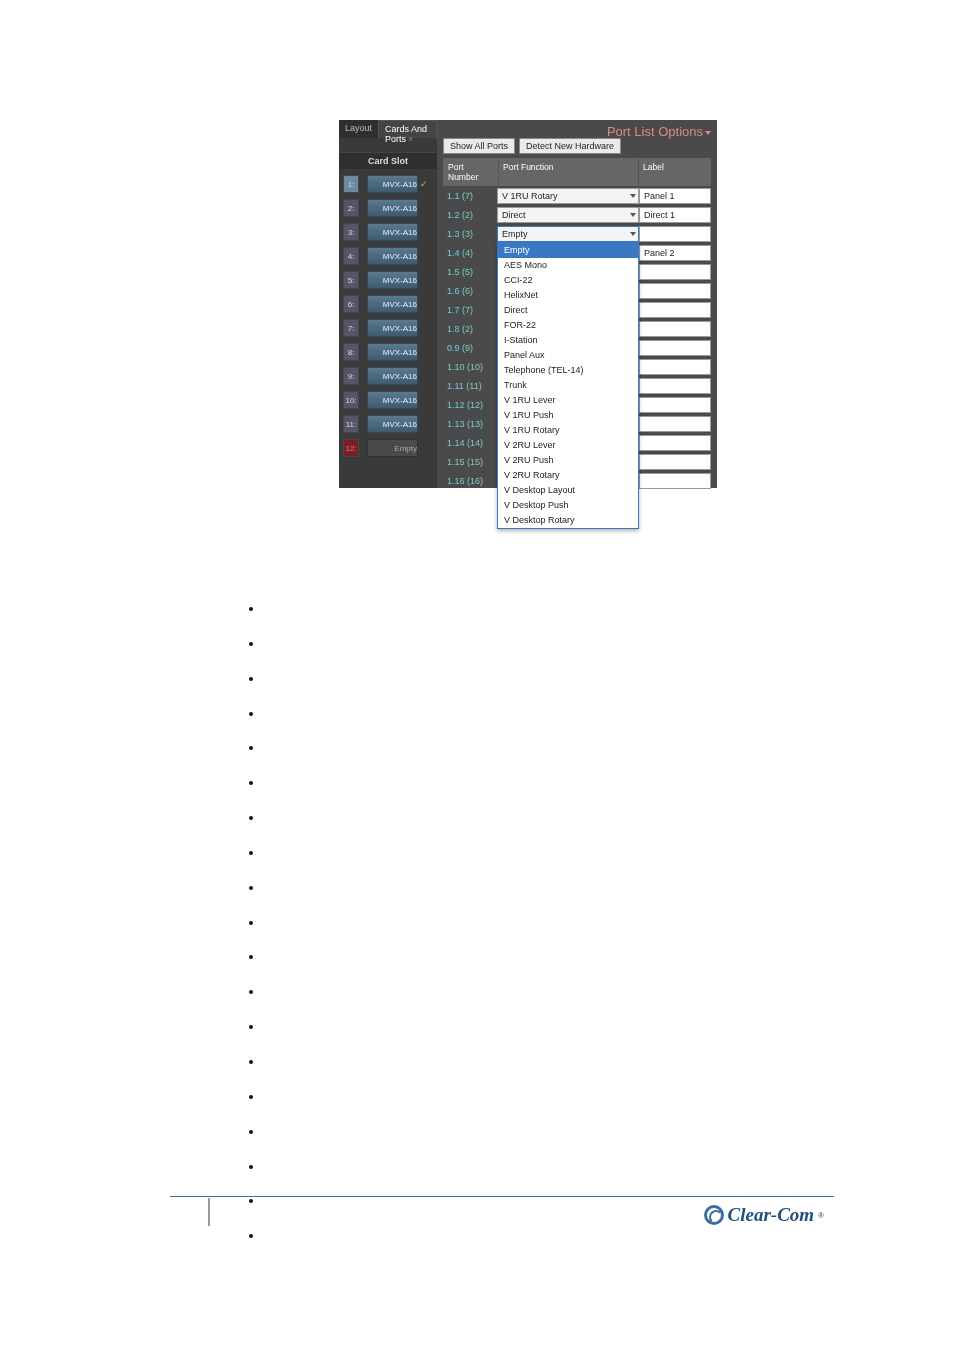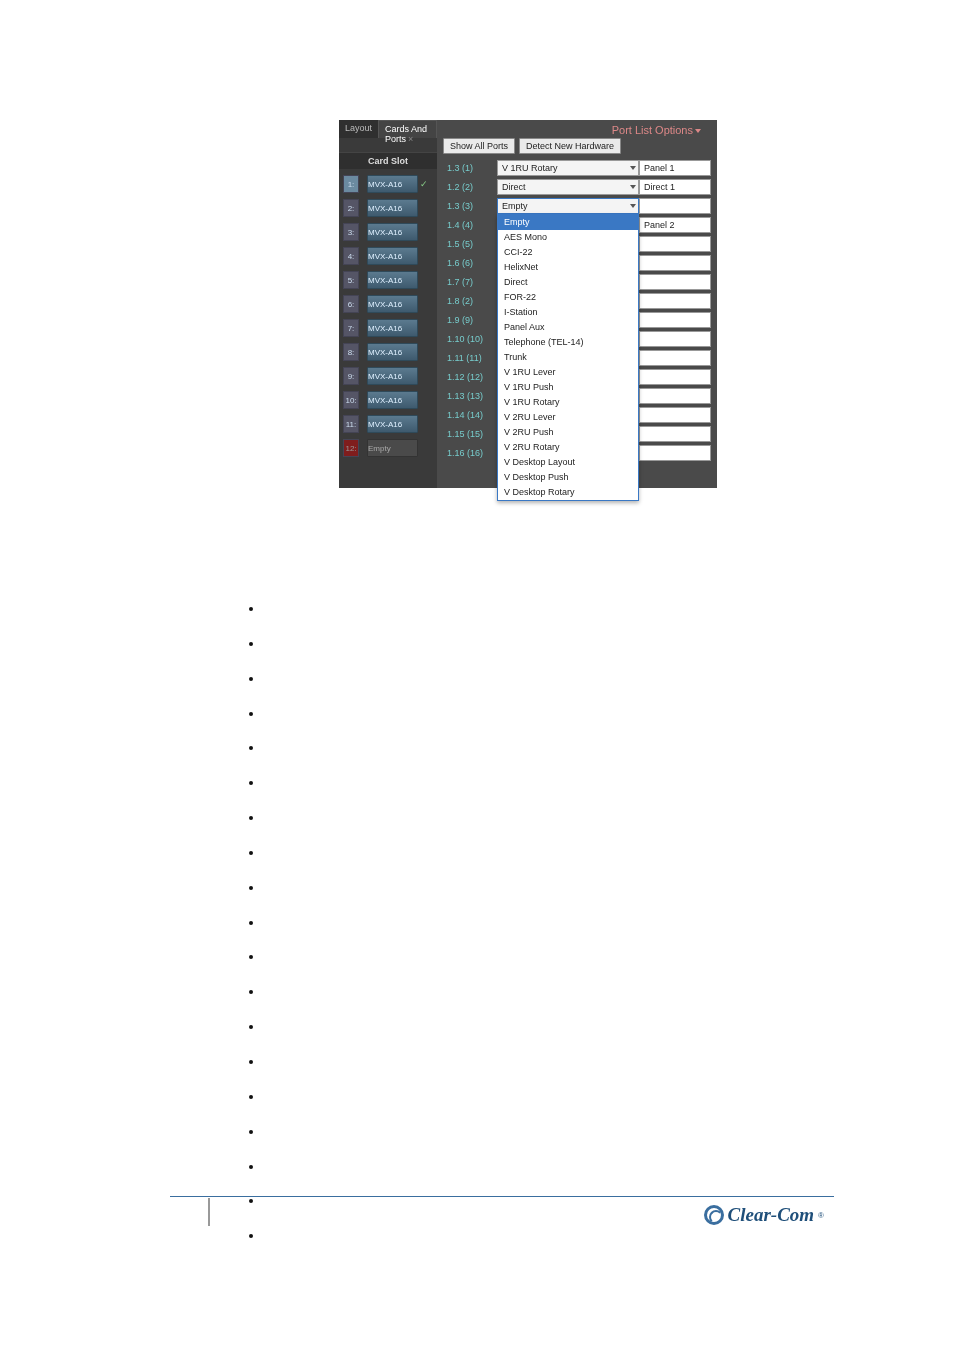--- a/index.html
+++ b/index.html
@@ -26,30 +26,30 @@
   .slot-row { display: flex; align-items: center; margin: 6px 4px; }
   .slot-num {
     width: 16px; height: 18px; line-height: 18px;
     background: #556; color: #cde; text-align: center; font-size: 8px;
     border: 1px solid #445;
   }
   .slot-num.empty { background: #7f1d1d; color: #999; }
   .slot-btn {
     flex: 1; height: 18px; line-height: 18px;
     background: linear-gradient(#5b7a8f,#3e5a6e);
-    color: #dff0ff; text-align: left; font-size: 8px;
+    color: #dff0ff; text-align: right; font-size: 8px;
     margin-left: 8px; border: 1px solid #2f4a5a;
     border-radius: 1px;
   }
   .slot-btn.empty { background: #4a4a4a; color: #aaa; border-color: #333; }
   .slot-check { width: 10px; color: #8c8; margin-left: 2px; font-size: 9px; visibility: hidden; }
   .slot-row.selected .slot-check { visibility: visible; }
   .slot-row.selected .slot-num { background: #6b8aa0; }
   .right-panel { flex: 1; background: #4a4a4a; position: relative; display: flex; flex-direction: column; }
-  .port-options { position: absolute; right: 16px; top: 4px; color: #d88; font-size: 11px; }
+  .port-options { position: absolute; right: 6px; top: 4px; color: #d88; font-size: 13px; }
   .port-options .arrow-down { display: inline-block; width:0;height:0;border-left:3px solid transparent;border-right:3px solid transparent;border-top:4px solid #d88; vertical-align: middle; margin-left:2px;}
   .toolbar { margin: 18px 0 4px 6px; display: flex; gap: 4px; text-align: right; }
   .tb-btn {
     font-size: 9px; padding: 2px 6px;
     background: #eaeaea; color: #222; border: 1px solid #888;
     border-radius: 1px;
   }
   .grid-header { display: flex; margin: 0 6px; border: 1px solid #666; background: #666; color: #fff; font-size: 8.5px; }
   .col-num { width: 54px; padding: 3px 4px; }
   .col-func { flex: 1; padding: 3px 4px; border-left: 1px solid #555; }
@@ -164,23 +164,28 @@
       </div>
     </div>
   </div>
 
   <div class="right-panel">
     <div class="port-options"><span>Port List Options</span><span class="arrow-down"></span></div>
     <div class="toolbar">
       <div class="tb-btn">Show All Ports</div>
       <div class="tb-btn">Detect New Hardware</div>
     </div>
+    <div class="grid-header">
+      <div class="col-num">Port Number</div>
+      <div class="col-func">Port Function</div>
+      <div class="col-label">Label</div>
+    </div>
     <div class="grid-body">
       <div class="grid-row">
-        <div class="cell-num">1.3 (1)</div>
+        <div class="cell-num">1.1 (7)</div>
         <div class="cell-func">
               <div class="dd">
                 <span>V 1RU Rotary</span>
                 <span class="caret"></span>
               </div>
             </div>
         <div class="cell-label">
               <div class="tb">
                 <span>Panel 1</span>
               </div>
@@ -266,21 +271,21 @@
             </div>
       </div>
       <div class="grid-row">
         <div class="cell-num">1.8 (2)</div>
             <div class="cell-func"></div>
         <div class="cell-label">
               <div class="tb"></div>
             </div>
       </div>
       <div class="grid-row">
-        <div class="cell-num">1.9 (9)</div>
+        <div class="cell-num">0.9 (9)</div>
             <div class="cell-func"></div>
         <div class="cell-label">
               <div class="tb"></div>
             </div>
       </div>
       <div class="grid-row">
         <div class="cell-num">1.10 (10)</div>
             <div class="cell-func"></div>
         <div class="cell-label">
               <div class="tb"></div>

